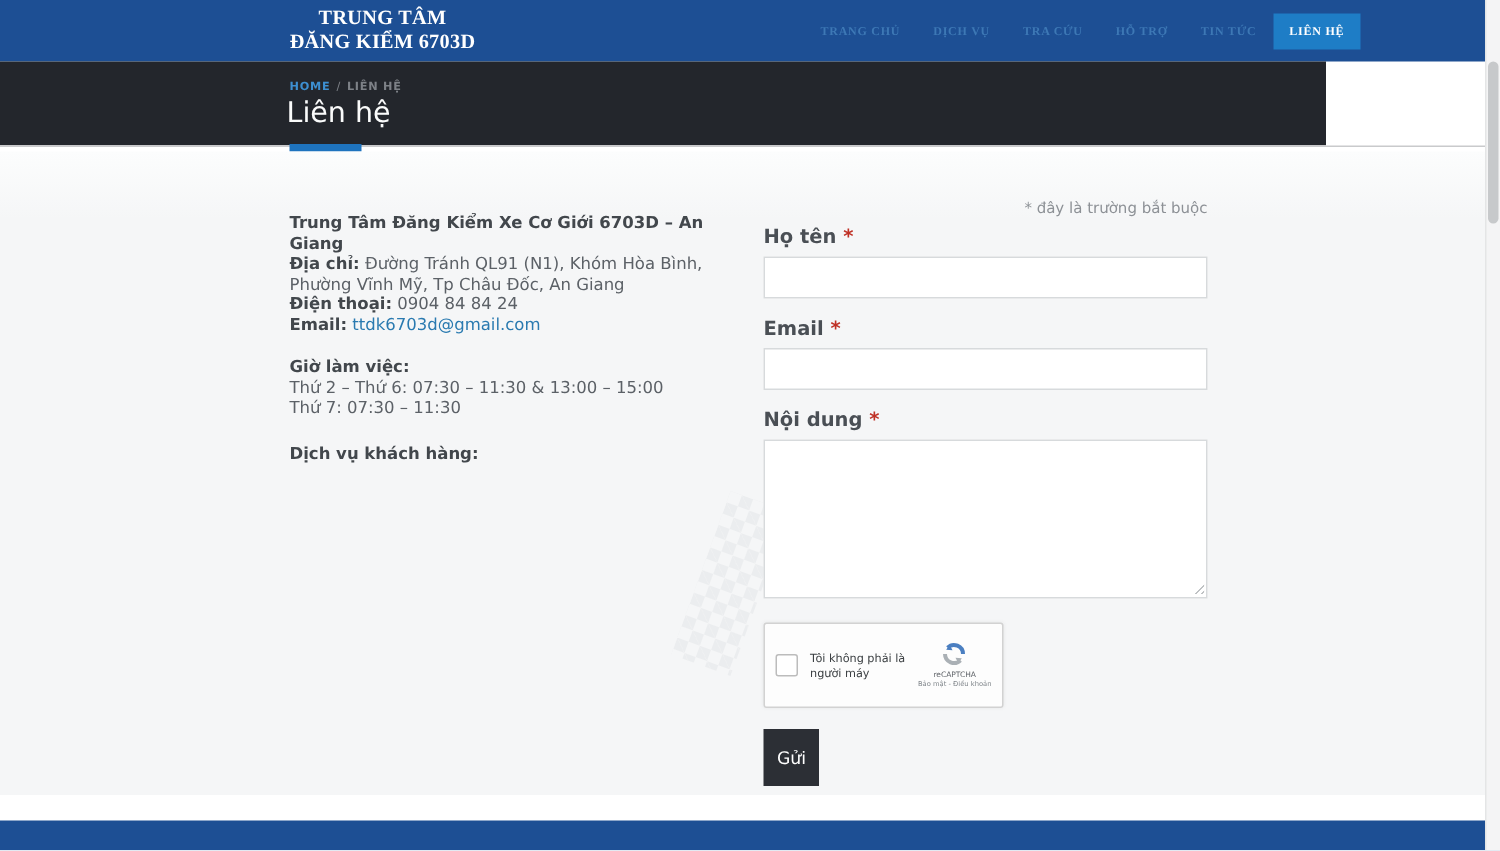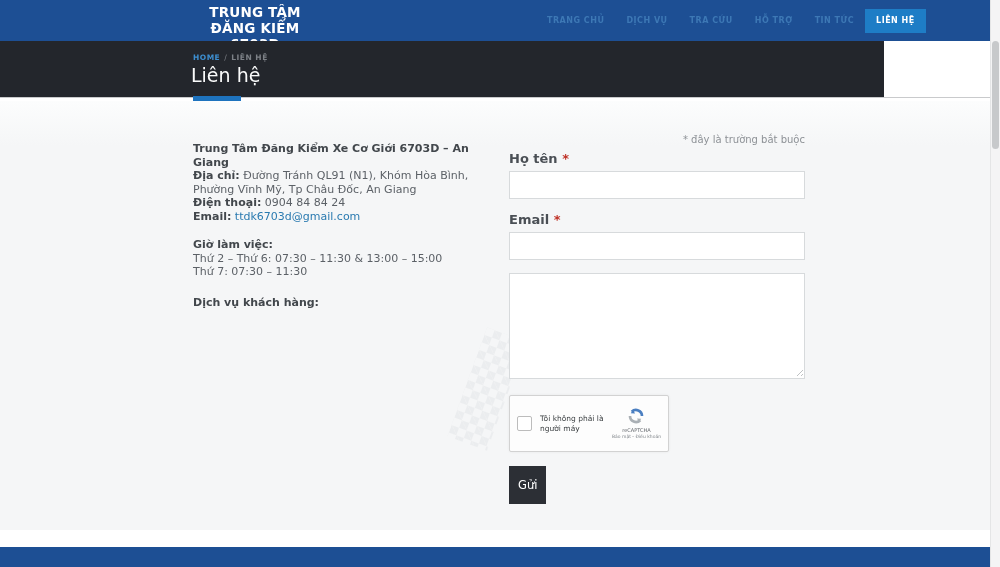--- a/index.html
+++ b/index.html
@@ -1,21 +1,21 @@
 <!DOCTYPE html>
 <html><head>
 <meta charset="utf-8">
 <style>
   * { margin:0; padding:0; box-sizing:border-box; }
   html,body { width:1000px; height:567px; }
   body { font-family:"DejaVu Sans","Liberation Sans",sans-serif; background:#fff; overflow:hidden; }
   .page { position:relative; width:1000px; height:567px; background:#fff; overflow:hidden; }
 
   
-  .header { position:absolute; left:0; top:0; width:990px; height:41px; background:#1d4f94; }
+  .header { position:absolute; left:0; top:0; width:990px; height:41px; background:#1d4f94;font-family:Liberation Serif, serif; }
   .logo { position:absolute; left:188px; top:4px; width:134px; text-align:center;
           color:#fff; font-weight:bold; font-size:13.5px; line-height:16px; letter-spacing:.2px; cursor:pointer; }
   .nav { position:absolute; left:536px; top:0; height:41px; display:flex; align-items:center; }
   .nav a { display:flex; align-items:center; height:41px; padding:0 11px; font-size:8px; font-weight:bold;
            letter-spacing:.5px; color:#3d78b5; text-decoration:none; white-space:nowrap; }
   .nav a.active { height:24px; background:#1e7dc6; color:#fff; }
 
   
   .hero { position:absolute; left:0; top:41px; width:884px; height:56px; background:#23262c; }
   .breadcrumb { position:absolute; left:193px; top:12px; font-size:7.5px; font-weight:bold;
@@ -124,20 +124,21 @@
 
   <form class="form">
     <div class="required-note">* đây là trường bắt buộc</div>
 
     <label class="field-label"><span>Họ tên</span> <span class="req">*</span></label>
     <input type="text" class="text-input" style="">
 
     <label class="field-label"><span>Email</span> <span class="req">*</span></label>
     <input type="text" class="text-input" style="">
 
+    <label class="field-label"><span>Nội dung</span> <span class="req">*</span></label>
     <div class="textarea-wrap">
       <textarea class="textarea" style=""></textarea>
       <div class="resize-handle"></div>
     </div>
 
     <div class="recaptcha">
       <div class="rc-checkbox"></div>
       <div class="rc-label">Tôi không phải là người máy</div>
       <div class="rc-brand">
         <span>

